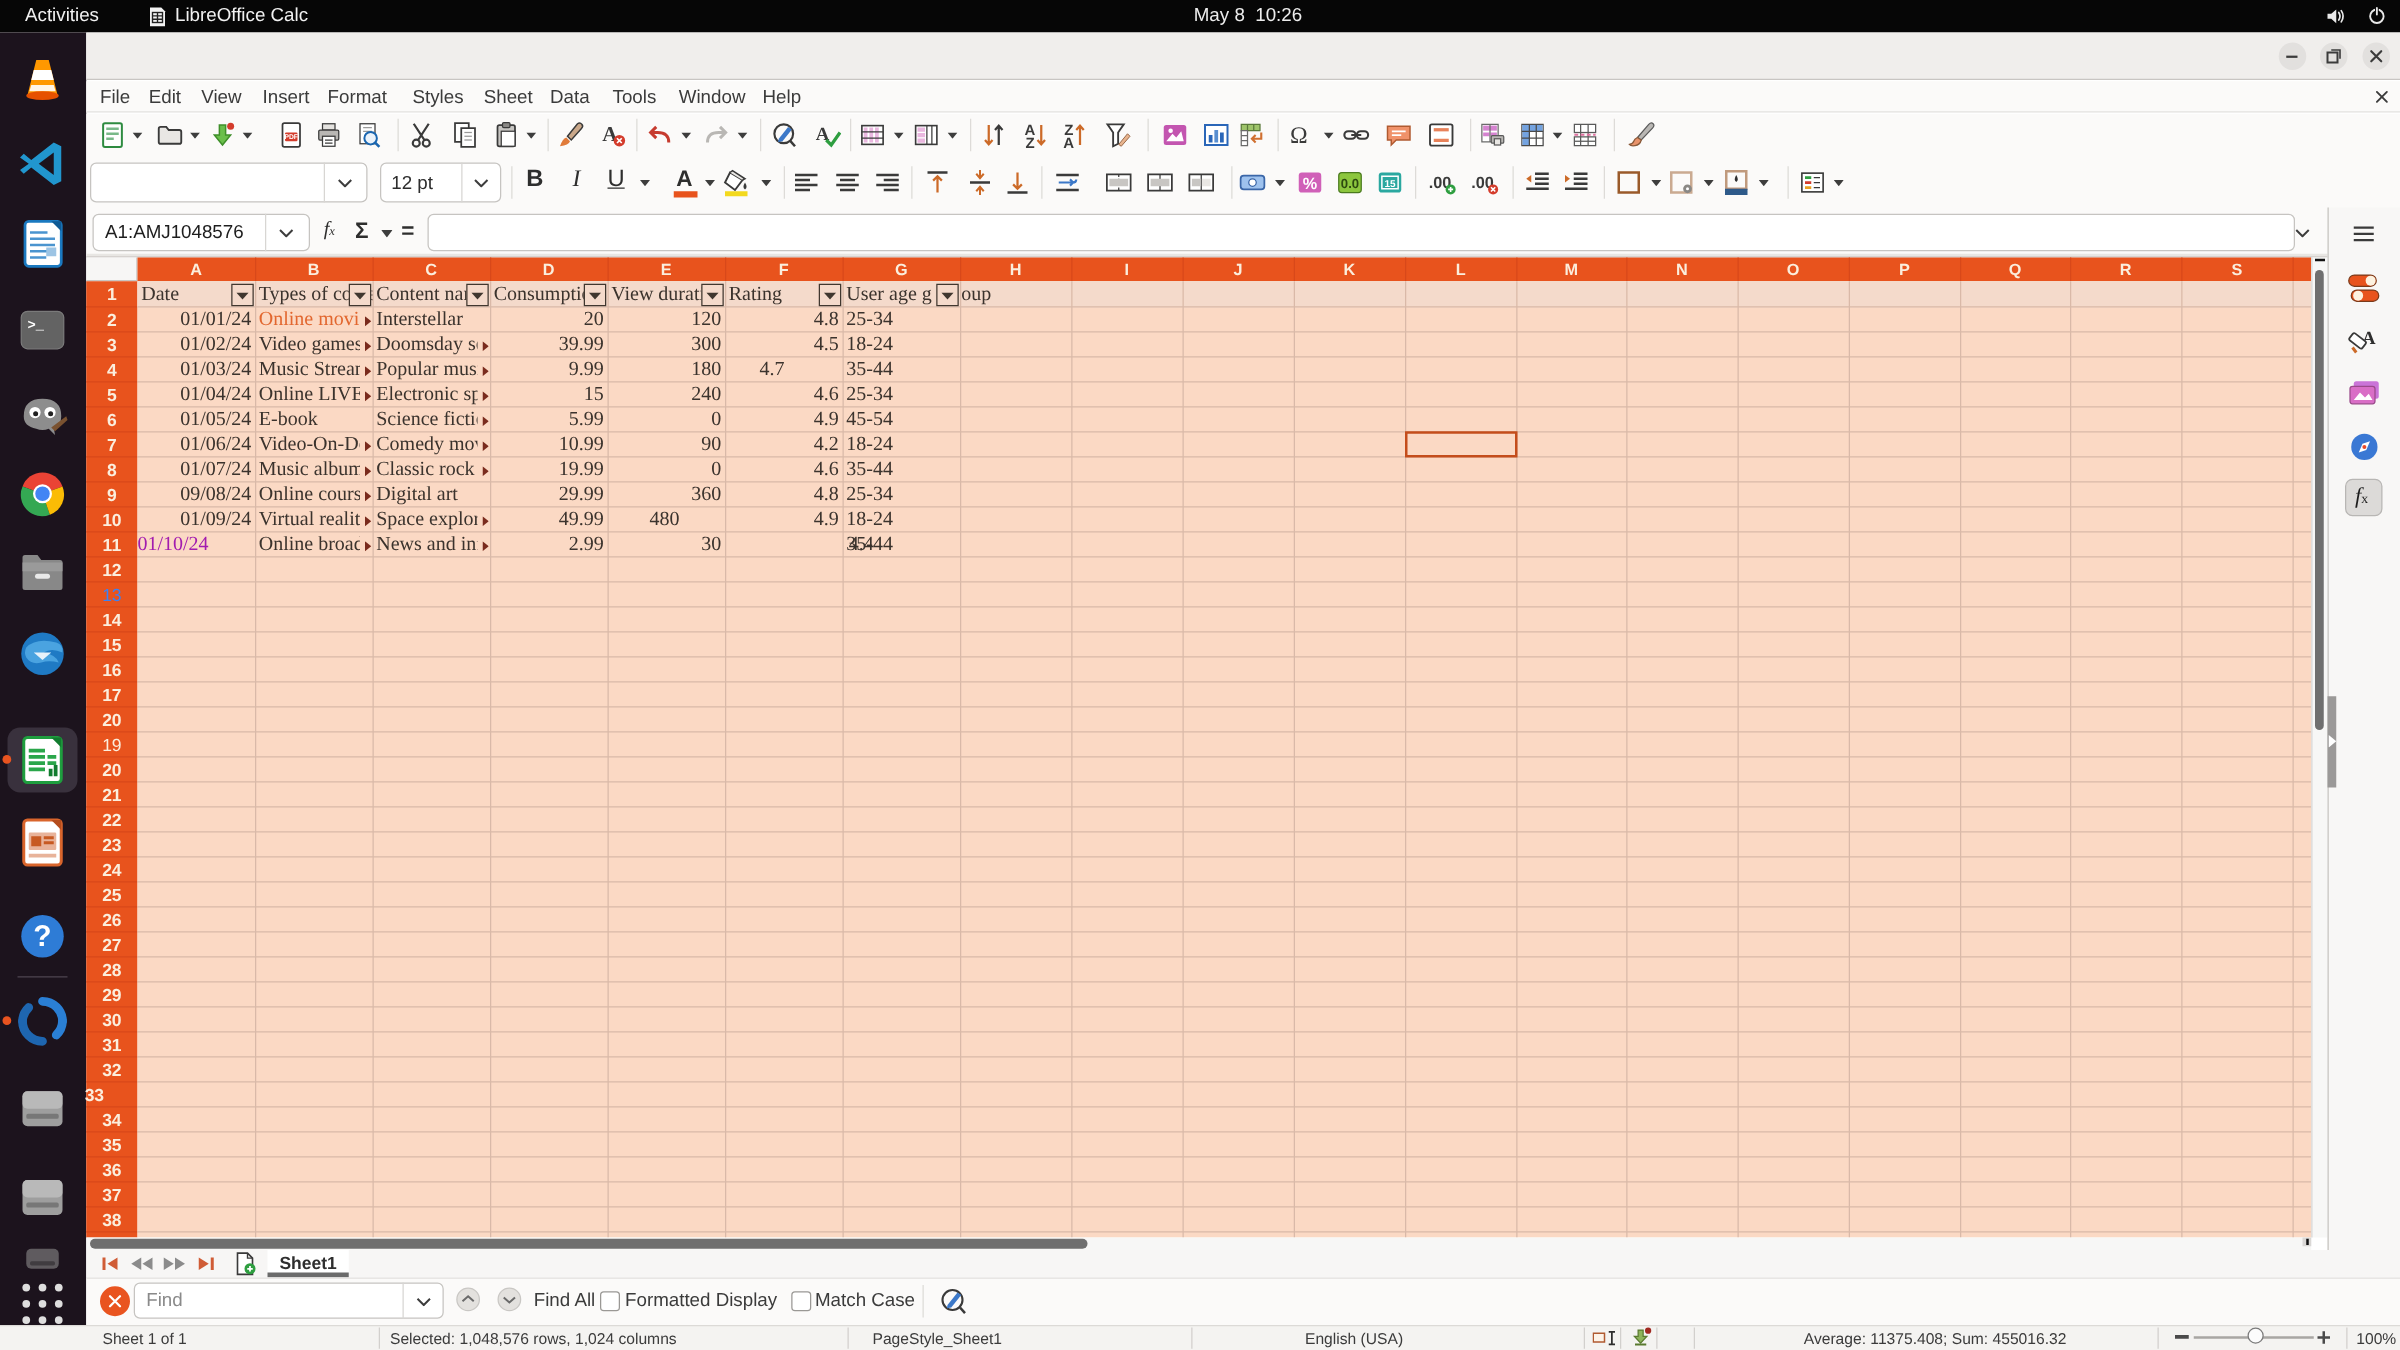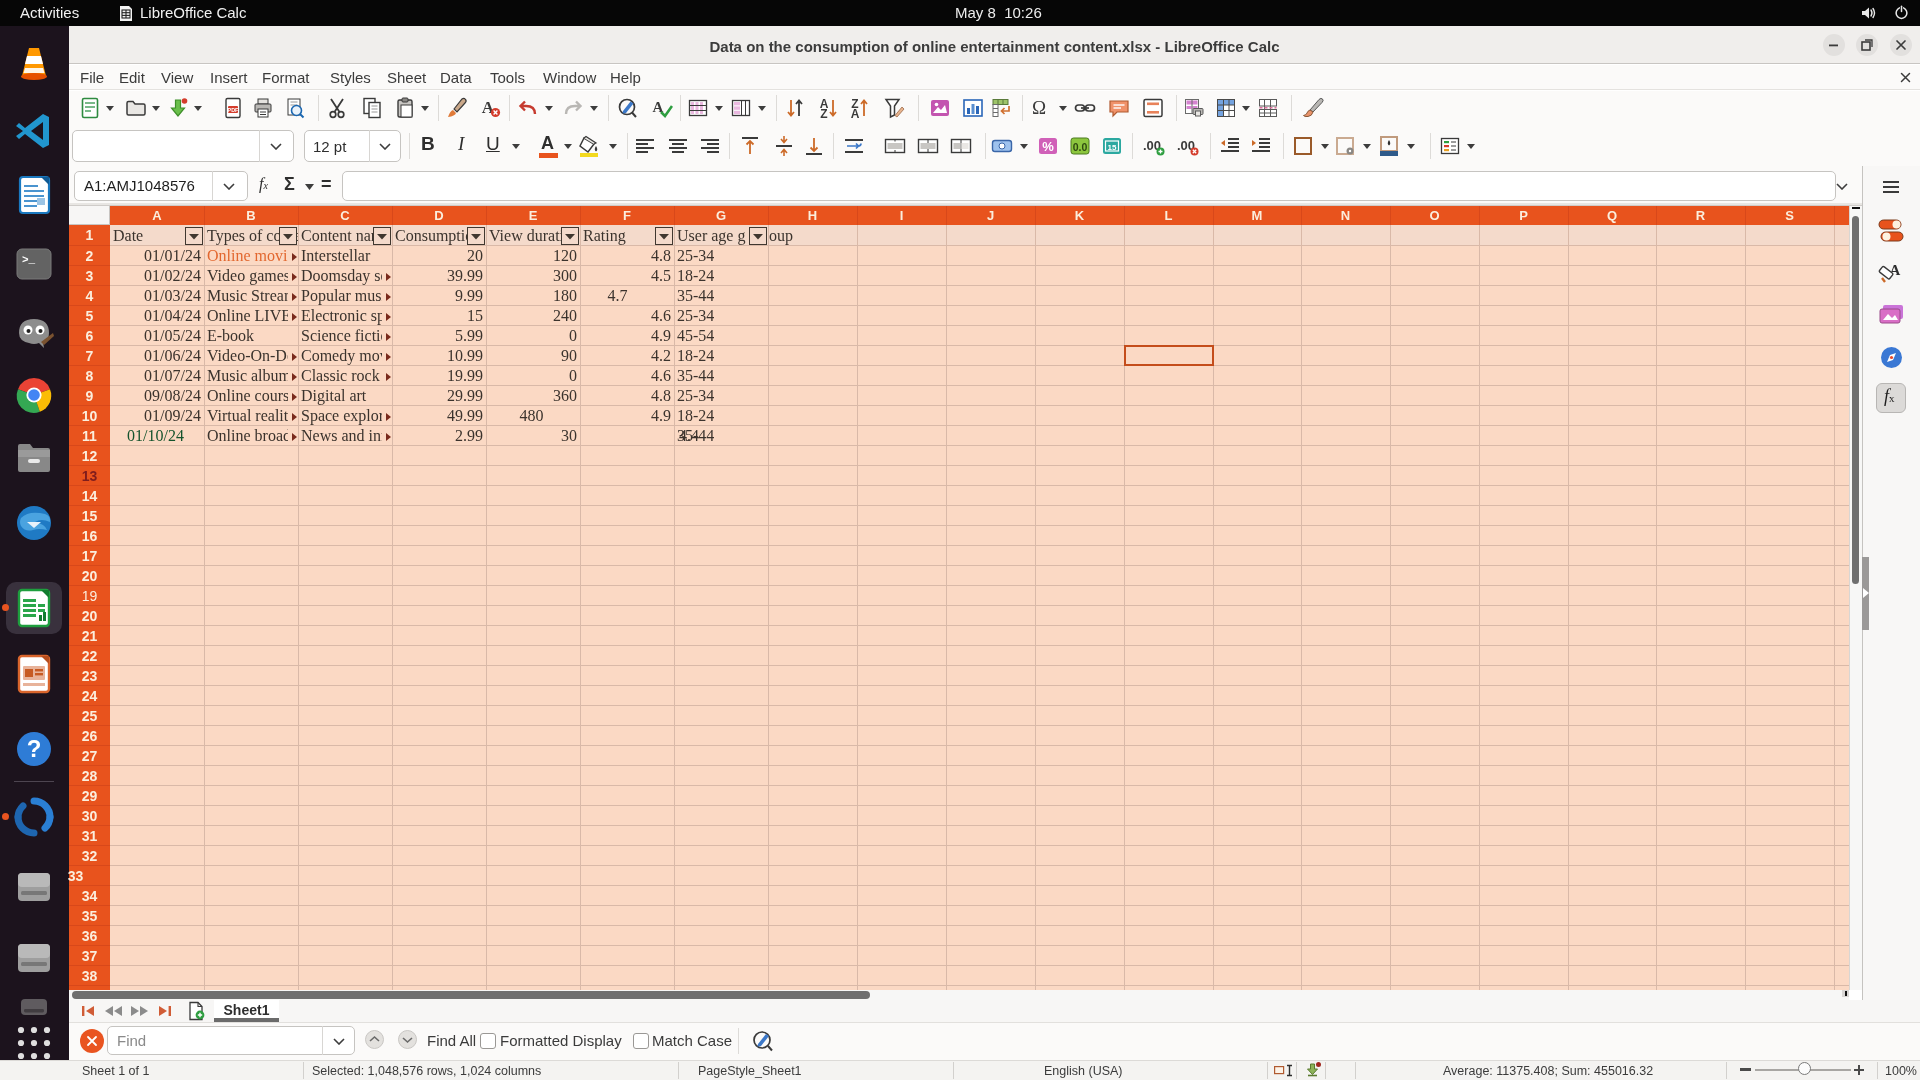--- a/index.html
+++ b/index.html
@@ -166,21 +166,20 @@
         <circle cx="36" cy="10" r="3.1" fill="#dedede"></circle>
         <circle cx="10" cy="23" r="3.1" fill="#dedede"></circle>
         <circle cx="23" cy="23" r="3.1" fill="#dedede"></circle>
         <circle cx="36" cy="23" r="3.1" fill="#dedede"></circle>
         <circle cx="10" cy="36" r="3.1" fill="#dedede"></circle>
         <circle cx="23" cy="36" r="3.1" fill="#dedede"></circle>
         <circle cx="36" cy="36" r="3.1" fill="#dedede"></circle>
       </svg>
     </div>
 <div class="abs" style="left:69px;top:26px;width:1851px;height:38px;background:#f0eeec;border-bottom:1px solid #c8c5c2"></div>
-<div class="abs" style="left:69px;top:38px;width:1851px;text-align:center;font-size:15px;font-weight:bold;color:#3c3c3c">Data on the consumption of online entertainment content.xlsx - LibreOffice Calc</div>
 <div class="abs" style="left:1823px;top:34px;width:22px;height:22px;border-radius:50%;background:#e2e0de"></div>
 <div class="abs" style="left:1856px;top:34px;width:22px;height:22px;border-radius:50%;background:#e2e0de"></div>
 <div class="abs" style="left:1890px;top:34px;width:22px;height:22px;border-radius:50%;background:#e2e0de"></div>
 <svg class="abs" style="left:1827px;top:44px" width="14" height="3" viewBox="0 0 14 3">
       <rect x="2" y="0.5" width="9" height="1.8" fill="#3b3b3b"></rect>
     </svg>
 <svg class="abs" style="left:1860px;top:38px" width="14" height="14" viewBox="0 0 14 14">
 <rect x="2" y="4" width="8" height="8" fill="none" stroke="#3b3b3b" stroke-width="1.6"></rect>
 <path d="M5 2 L12 2 L12 9" fill="none" stroke="#3b3b3b" stroke-width="1.3"></path>
     </svg>
@@ -773,21 +772,21 @@
 <div class="abs" style="left:69px;top:368px;width:41px;text-align:center;font-size:14px;font-weight:bold;color:#fbeedd">8</div>
 <div class="abs" style="left:69px;top:385px;width:41px;height:1px;background:#d8481a"></div>
 <div class="abs" style="left:69px;top:388px;width:41px;text-align:center;font-size:14px;font-weight:bold;color:#fbeedd">9</div>
 <div class="abs" style="left:69px;top:405px;width:41px;height:1px;background:#d8481a"></div>
 <div class="abs" style="left:69px;top:408px;width:41px;text-align:center;font-size:14px;font-weight:bold;color:#fbeedd">10</div>
 <div class="abs" style="left:69px;top:425px;width:41px;height:1px;background:#d8481a"></div>
 <div class="abs" style="left:69px;top:428px;width:41px;text-align:center;font-size:14px;font-weight:bold;color:#fbeedd">11</div>
 <div class="abs" style="left:69px;top:445px;width:41px;height:1px;background:#d8481a"></div>
 <div class="abs" style="left:69px;top:448px;width:41px;text-align:center;font-size:14px;font-weight:bold;color:#fbeedd">12</div>
 <div class="abs" style="left:69px;top:465px;width:41px;height:1px;background:#d8481a"></div>
-<div class="abs" style="left:69px;top:468px;width:41px;text-align:center;font-size:14px;font-weight:bold;color:#7f1d1d">13</div>
+<div class="abs" style="left:69px;top:468px;width:41px;text-align:center;font-size:14px;font-weight:normal;color:#3b82f6">13</div>
 <div class="abs" style="left:69px;top:485px;width:41px;height:1px;background:#d8481a"></div>
 <div class="abs" style="left:69px;top:488px;width:41px;text-align:center;font-size:14px;font-weight:bold;color:#fbeedd">14</div>
 <div class="abs" style="left:69px;top:505px;width:41px;height:1px;background:#d8481a"></div>
 <div class="abs" style="left:69px;top:508px;width:41px;text-align:center;font-size:14px;font-weight:bold;color:#fbeedd">15</div>
 <div class="abs" style="left:69px;top:525px;width:41px;height:1px;background:#d8481a"></div>
 <div class="abs" style="left:69px;top:528px;width:41px;text-align:center;font-size:14px;font-weight:bold;color:#fbeedd">16</div>
 <div class="abs" style="left:69px;top:545px;width:41px;height:1px;background:#d8481a"></div>
 <div class="abs" style="left:69px;top:548px;width:41px;text-align:center;font-size:14px;font-weight:bold;color:#fbeedd">17</div>
 <div class="abs" style="left:69px;top:565px;width:41px;height:1px;background:#d8481a"></div>
 <div class="abs" style="left:69px;top:568px;width:41px;text-align:center;font-size:14px;font-weight:bold;color:#fbeedd">20</div>
@@ -1028,21 +1027,21 @@
       <polygon points="0,0 5,4 0,8" fill="#7a2b1d"></polygon>
     </svg>
 <div class="abs ser" style="left:301px;top:407px;width:81px;height:19px;overflow:hidden;white-space:nowrap;font-size:16px;color:#3b332d">Space explorat</div>
 <svg class="abs" style="left:386px;top:413px" width="5" height="8" viewBox="0 0 5 8">
       <polygon points="0,0 5,4 0,8" fill="#7a2b1d"></polygon>
     </svg>
 <div class="abs ser" style="left:392px;top:407px;width:91px;text-align:right;font-size:16px;color:#3b332d">49.99</div>
 <div class="abs ser" style="left:486px;top:407px;width:91px;text-align:center;font-size:16px;color:#3b332d">480</div>
 <div class="abs ser" style="left:580px;top:407px;width:91px;text-align:right;font-size:16px;color:#3b332d">4.9</div>
 <div class="abs ser" style="left:677px;top:407px;font-size:16px;color:#3b332d">18-24</div>
-<div class="abs ser" style="left:110px;top:427px;width:91px;text-align:center;font-size:16px;color:#14532d">01/10/24</div>
+<div class="abs ser" style="left:110px;top:427px;width:91px;text-align:left;font-size:16px;color:#a21caf">01/10/24</div>
 <div class="abs ser" style="left:207px;top:427px;width:81px;height:19px;overflow:hidden;white-space:nowrap;font-size:16px;color:#3b332d">Online broadca</div>
 <svg class="abs" style="left:292px;top:433px" width="5" height="8" viewBox="0 0 5 8">
       <polygon points="0,0 5,4 0,8" fill="#7a2b1d"></polygon>
     </svg>
 <div class="abs ser" style="left:301px;top:427px;width:81px;height:19px;overflow:hidden;white-space:nowrap;font-size:16px;color:#3b332d">News and infor</div>
 <svg class="abs" style="left:386px;top:433px" width="5" height="8" viewBox="0 0 5 8">
       <polygon points="0,0 5,4 0,8" fill="#7a2b1d"></polygon>
     </svg>
 <div class="abs ser" style="left:392px;top:427px;width:91px;text-align:right;font-size:16px;color:#3b332d">2.99</div>
 <div class="abs ser" style="left:486px;top:427px;width:91px;text-align:right;font-size:16px;color:#3b332d">30</div>

